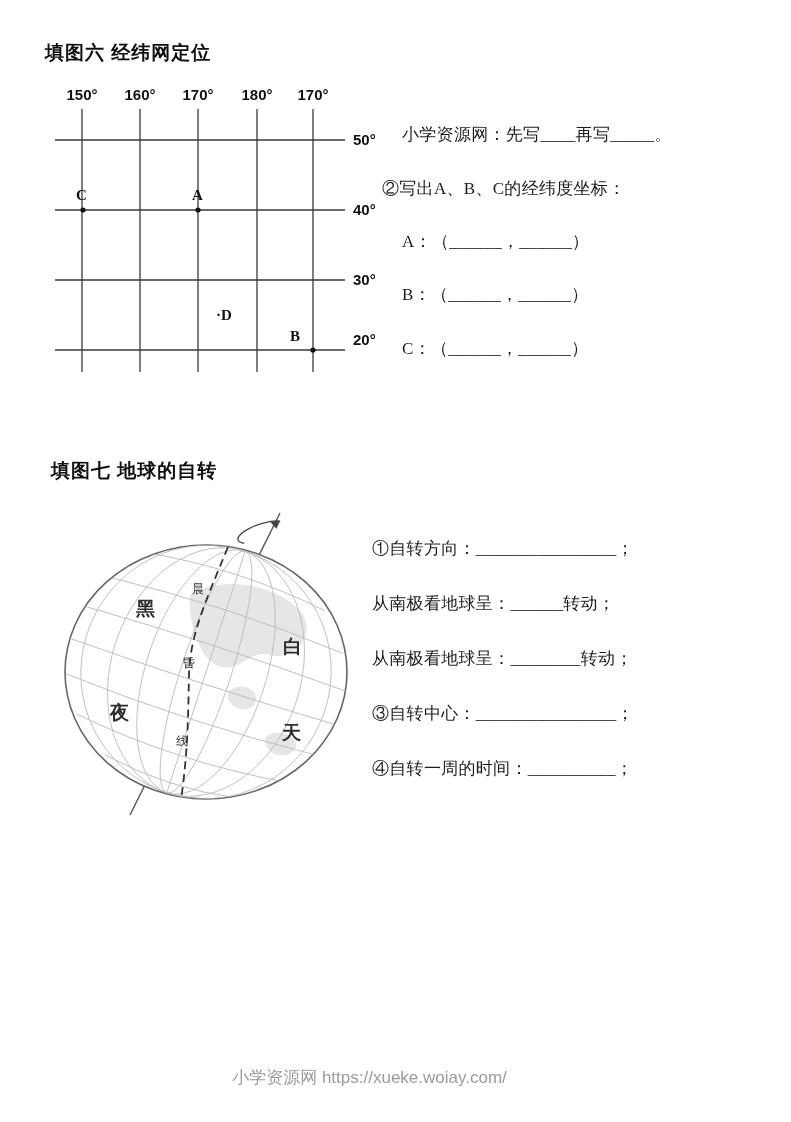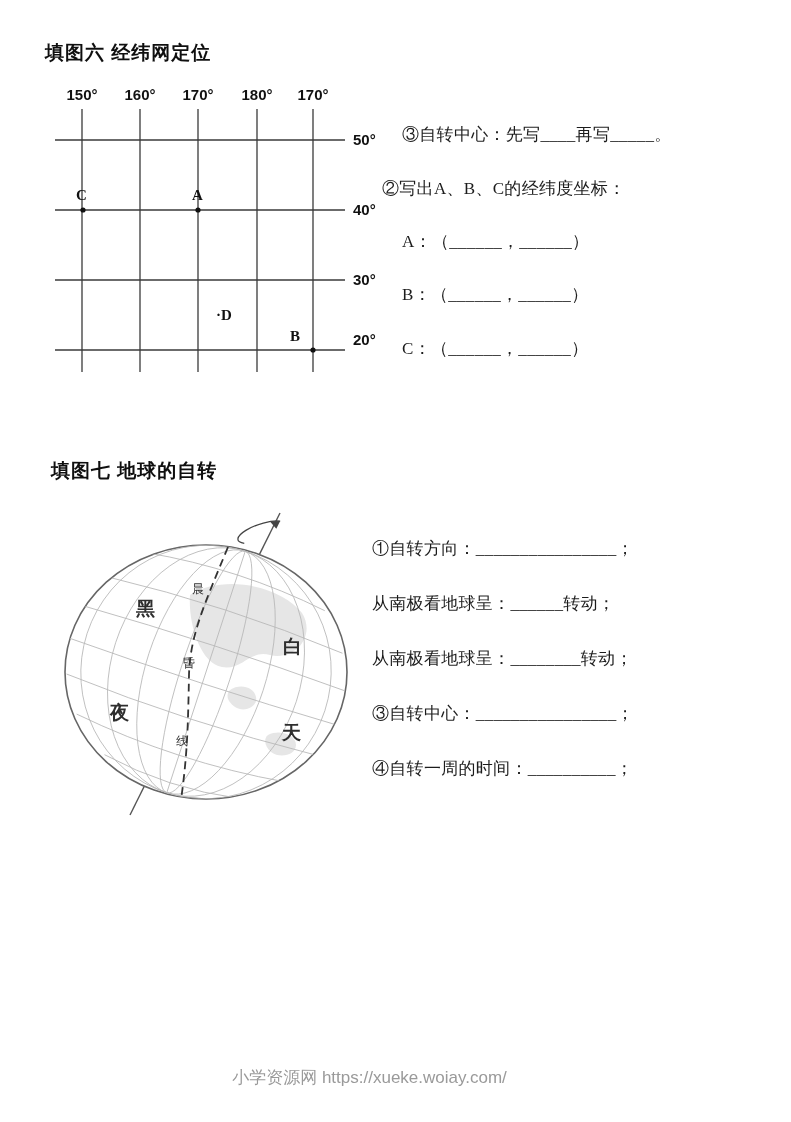--- a/index.html
+++ b/index.html
@@ -91,21 +91,21 @@
       <circle cx="43" cy="128" r="2.6"></circle>
       <text class="pt" x="36" y="118">C</text>
       <circle cx="158" cy="128" r="2.6"></circle>
       <text class="pt" x="152" y="118">A</text>
       <text class="pt" x="176" y="238">·D</text>
       <circle cx="273" cy="268" r="2.6"></circle>
       <text class="pt" x="250" y="259">B</text>
     </g>
   </svg>
 
-  <div class="q" style="left:402px; top:123px;">③自转中心：先写____再写_____。</div>
+  <div class="q" style="left:402px; top:123px;">小学资源网：先写____再写_____。</div>
   <div class="q" style="left:382px; top:177px;">②写出A、B、C的经纬度坐标：</div>
   <div class="q" style="left:402px; top:230px;">A：（______，______）</div>
   <div class="q" style="left:402px; top:283px;">B：（______，______）</div>
   <div class="q" style="left:402px; top:337px;">C：（______，______）</div>
 
   <div class="sec-title" style="left:45px; top:458px;margin-left:6px;">填图七 地球的自转</div>
 
   <svg width="340" height="345" viewBox="0 0 340 345" style="left:40px; top:495px;">
     <defs>
       <clipPath id="globeClip">

